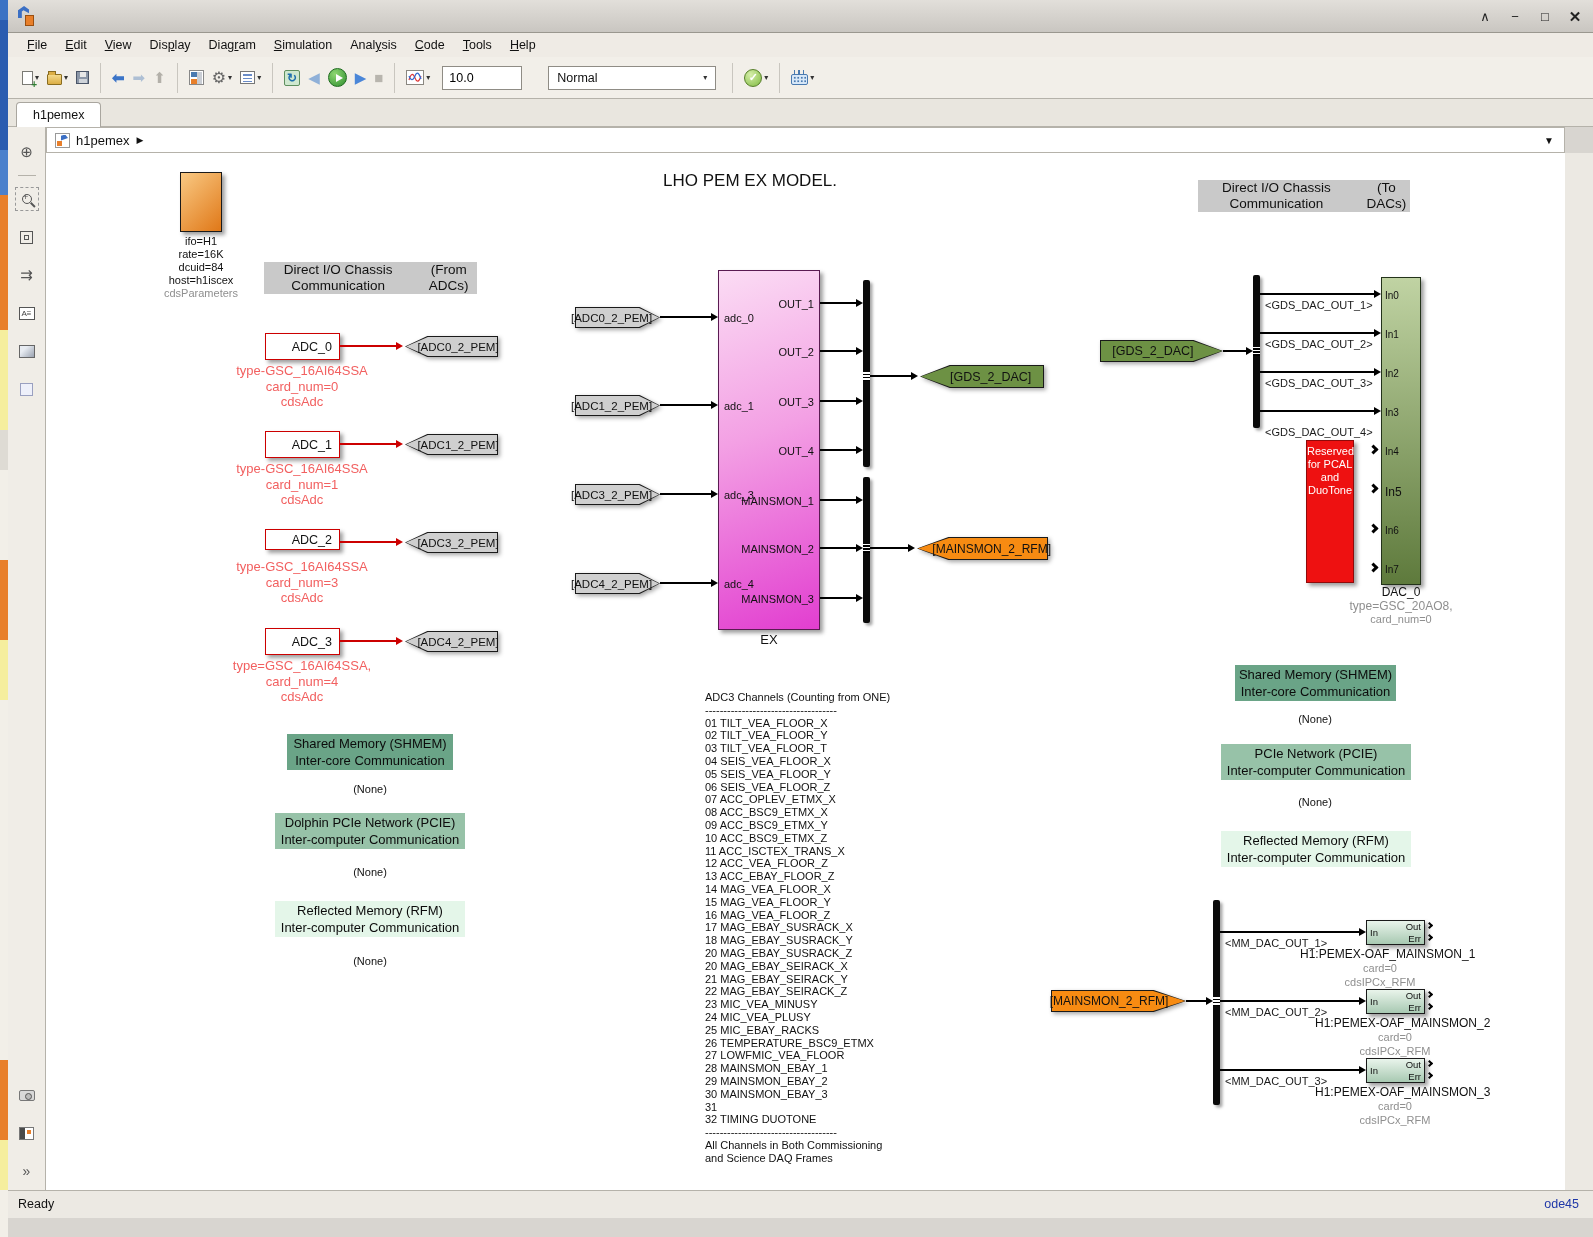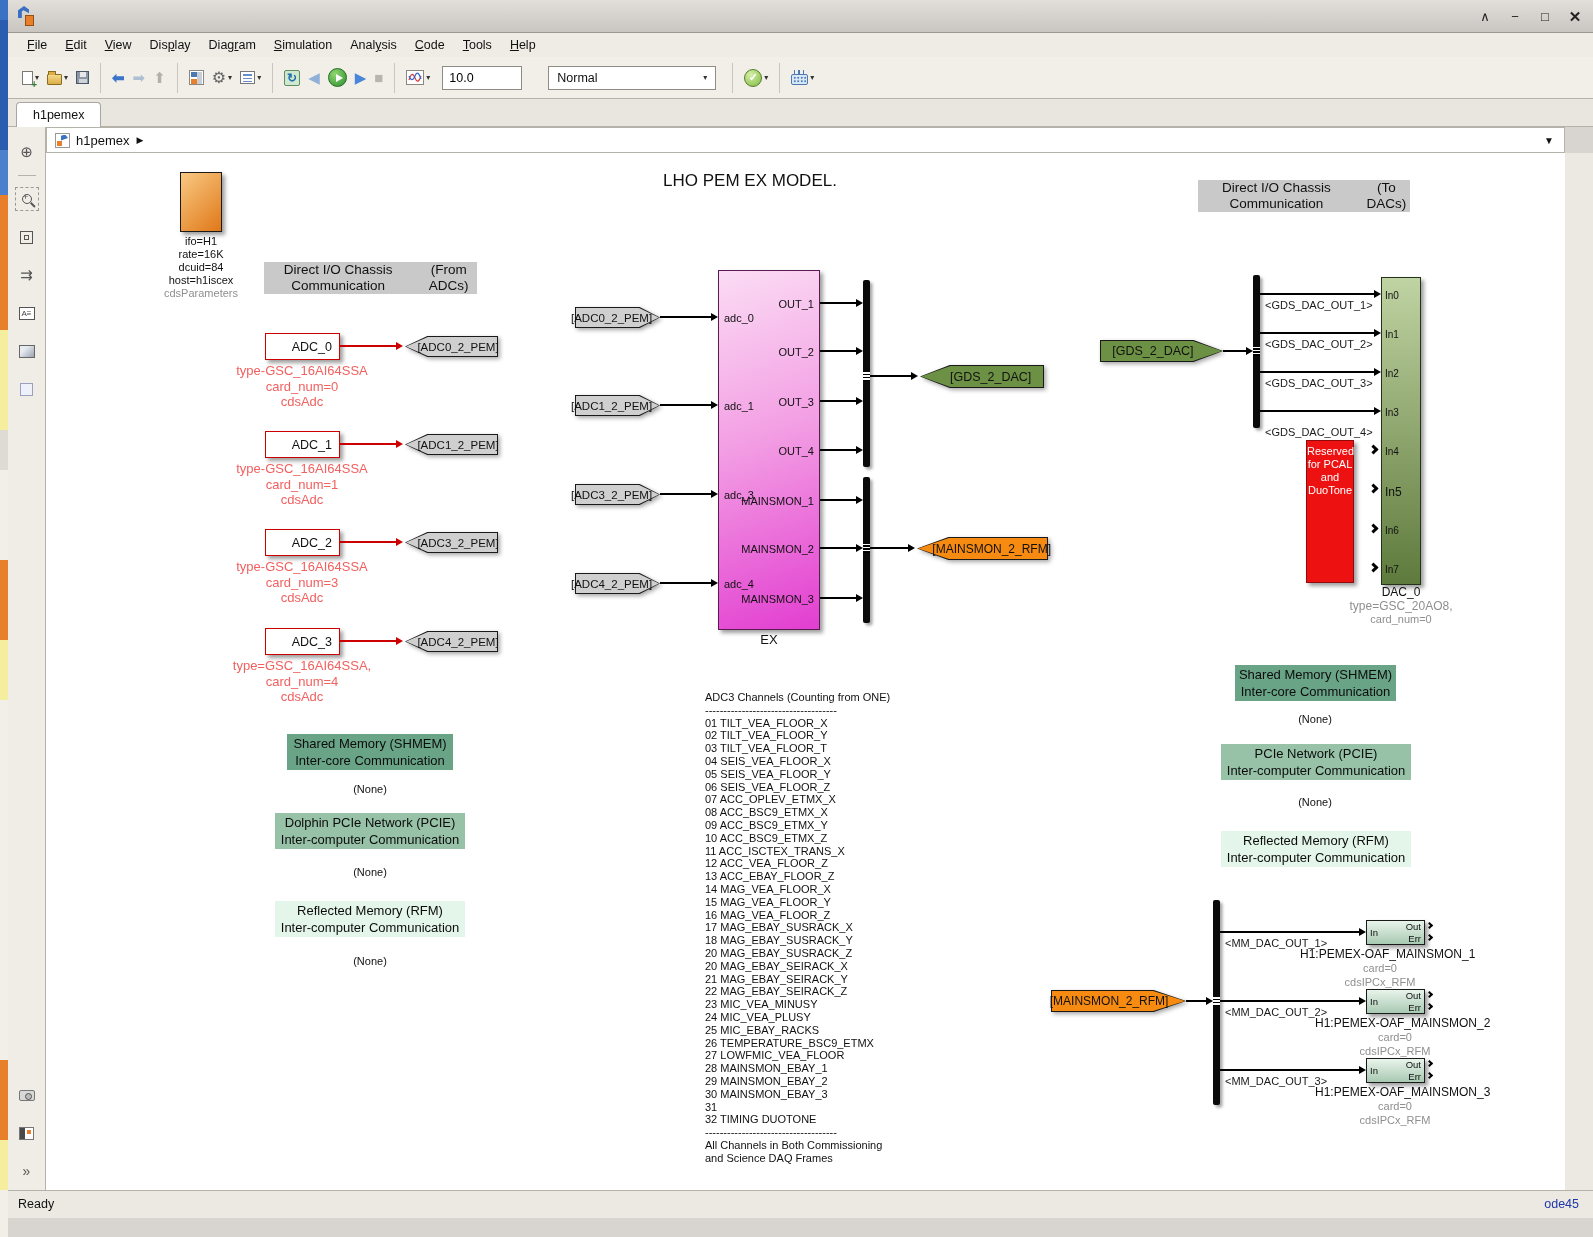--- a/index.html
+++ b/index.html
@@ -328,21 +328,21 @@
     <div class="tb sh-goto"></div>
       <div class="tf sh-goto" style="background:#cfcfcf"></div>
     <span class="tt">[ADC1_2_PEM]</span>
   </div>
   <div class="anno" style="left:186px;top:308px;width:140px;font-size:13px;line-height:15.5px;color:#f26060">
     <div>type-GSC_16AI64SSA</div>
       <div>card_num=1</div>
       <div>cdsAdc</div>
   </div>
 
-  <div class="blk" style="left:219px;top:376px;width:75px;height:27px;background:#fff;border:1.5px solid #c00;display:flex;align-items:center;justify-content:flex-end;padding-right:7px;font-size:12.5px">ADC_2</div>
+  <div class="blk" style="left:219px;top:376px;width:75px;height:21px;background:#fff;border:1.5px solid #c00;display:flex;align-items:center;justify-content:flex-end;padding-right:7px;font-size:12.5px">ADC_2</div>
   <div class="line rline" style="left:294px;top:388.2px;width:58px"></div>
   <div class="ah r" style="left:350px;top:385px"></div>
   <div class="tag goto" style="left:359px;top:379px;width:93px;height:21px">
     <div class="tb sh-goto"></div>
       <div class="tf sh-goto" style="background:#cfcfcf"></div>
     <span class="tt">[ADC3_2_PEM]</span>
   </div>
   <div class="anno" style="left:186px;top:406px;width:140px;font-size:13px;line-height:15.5px;color:#f26060">
     <div>type-GSC_16AI64SSA</div>
       <div>card_num=3</div>

